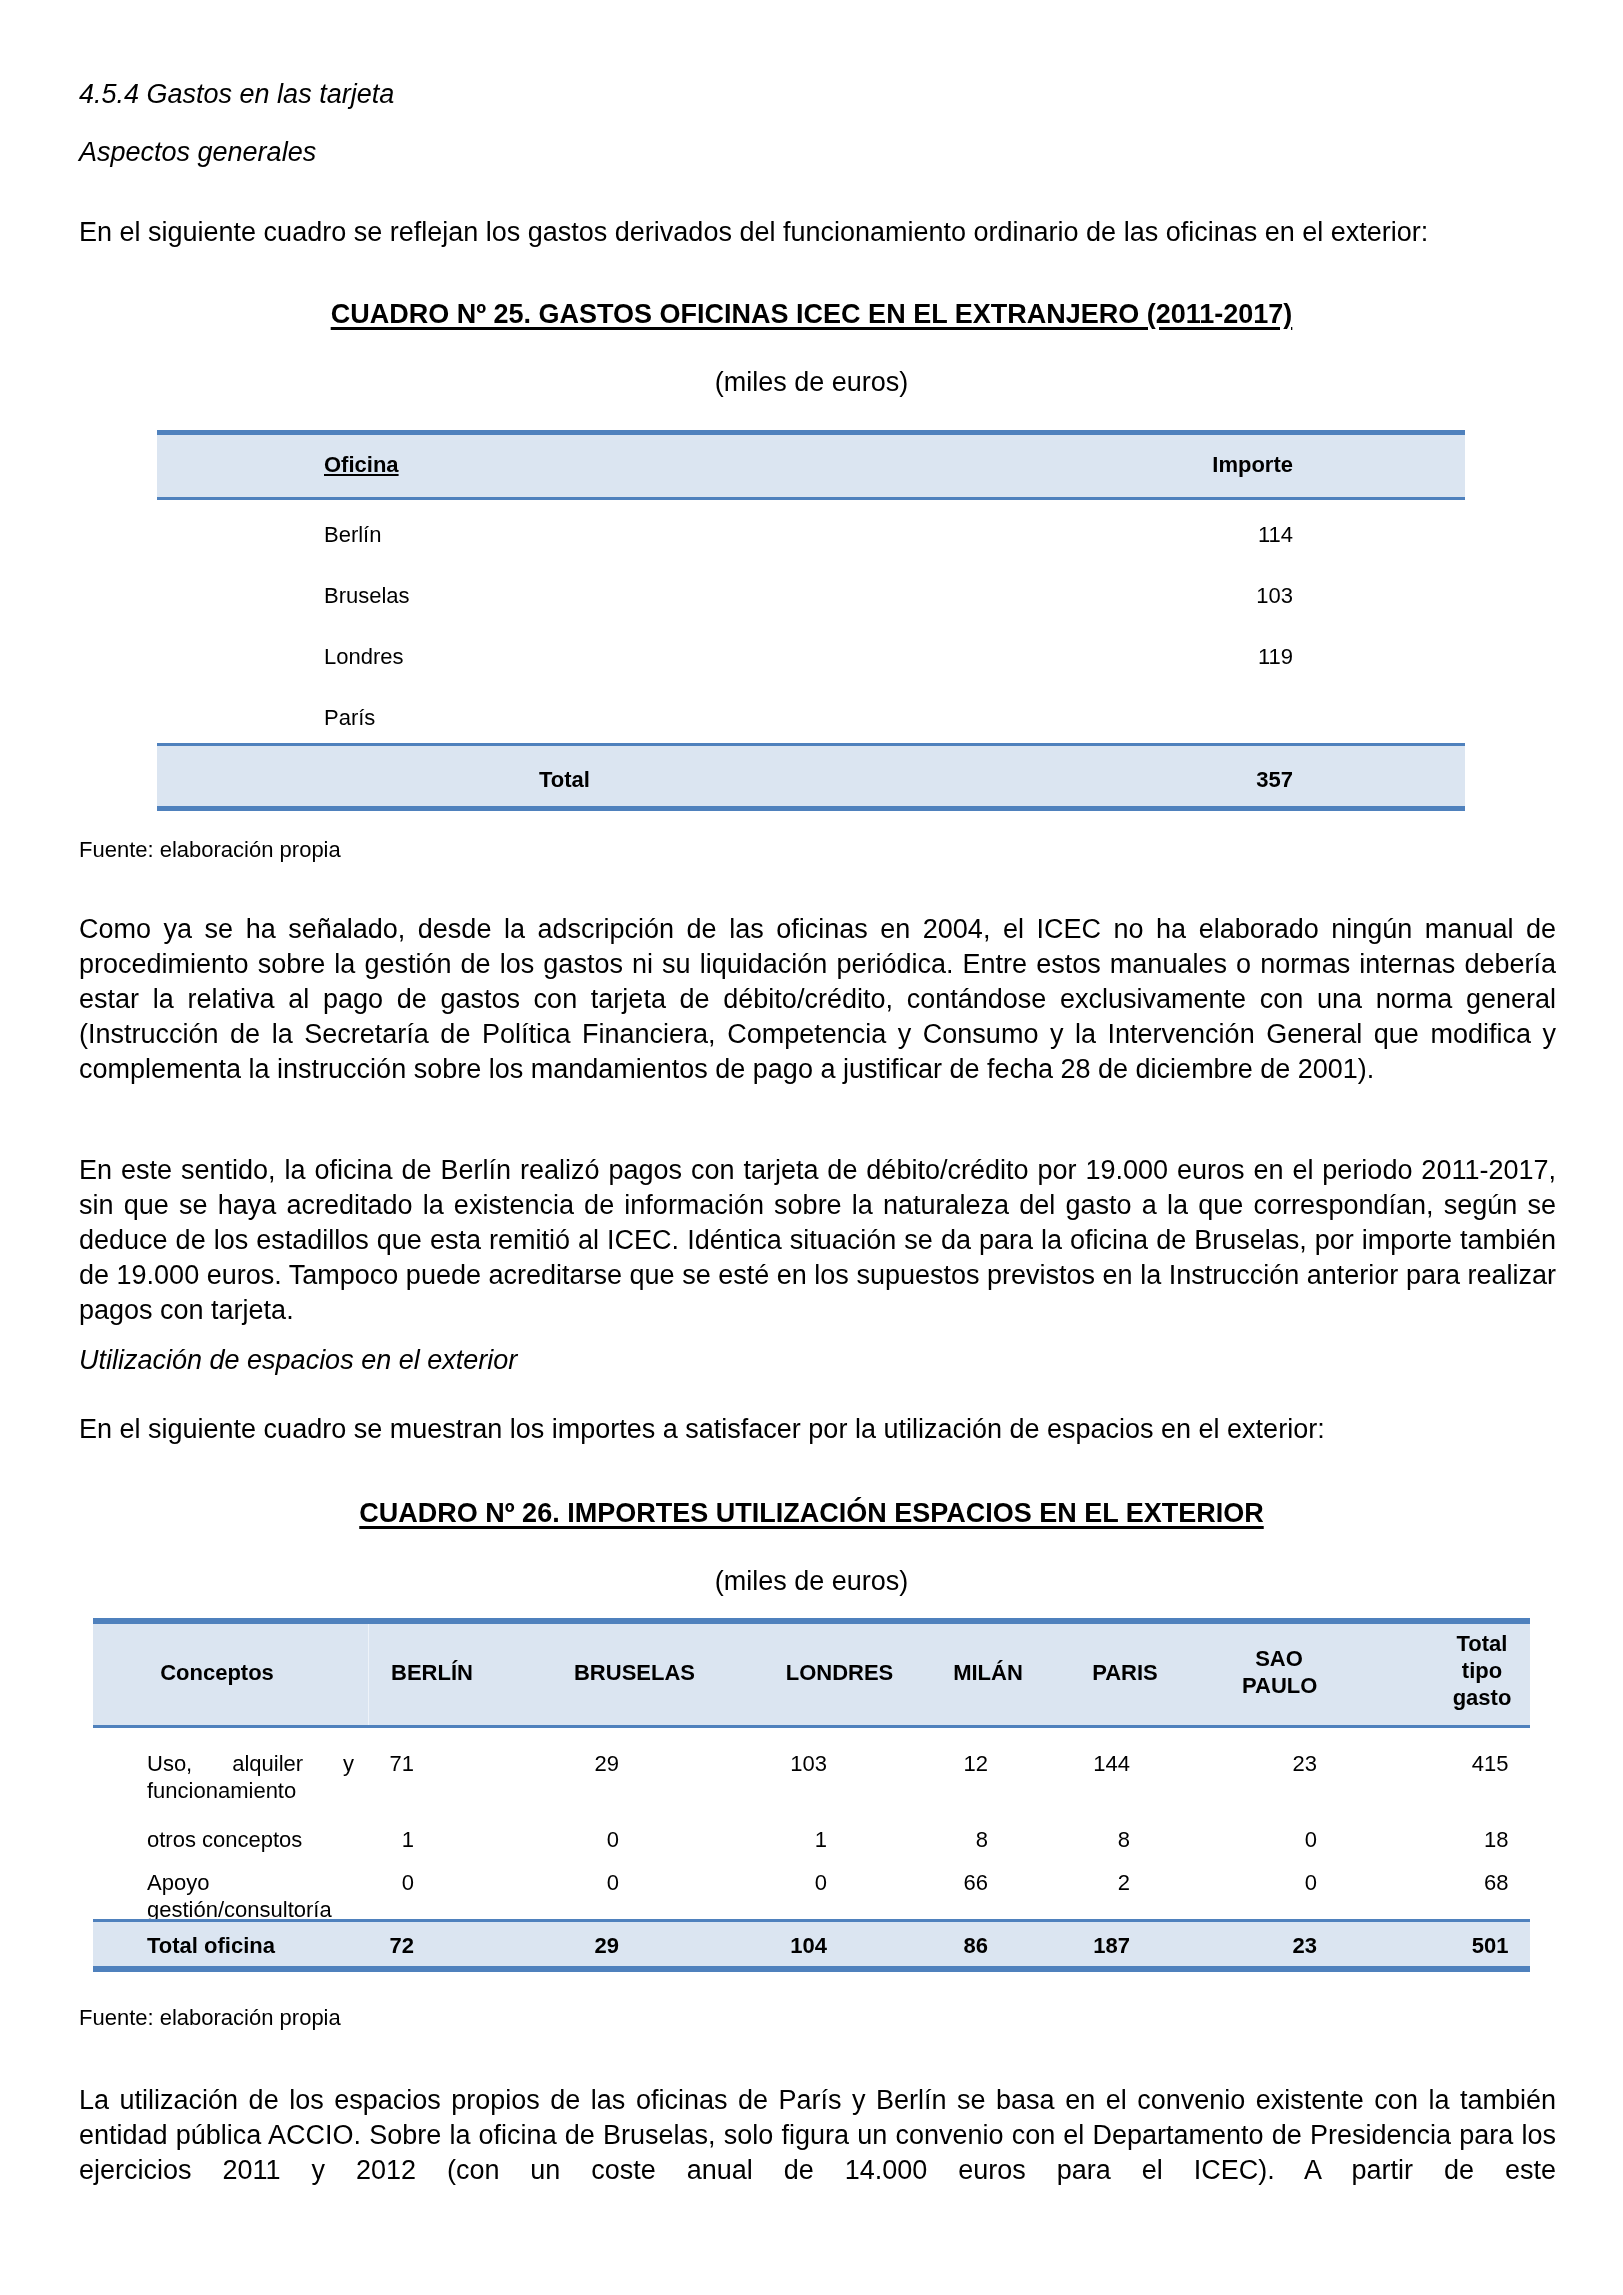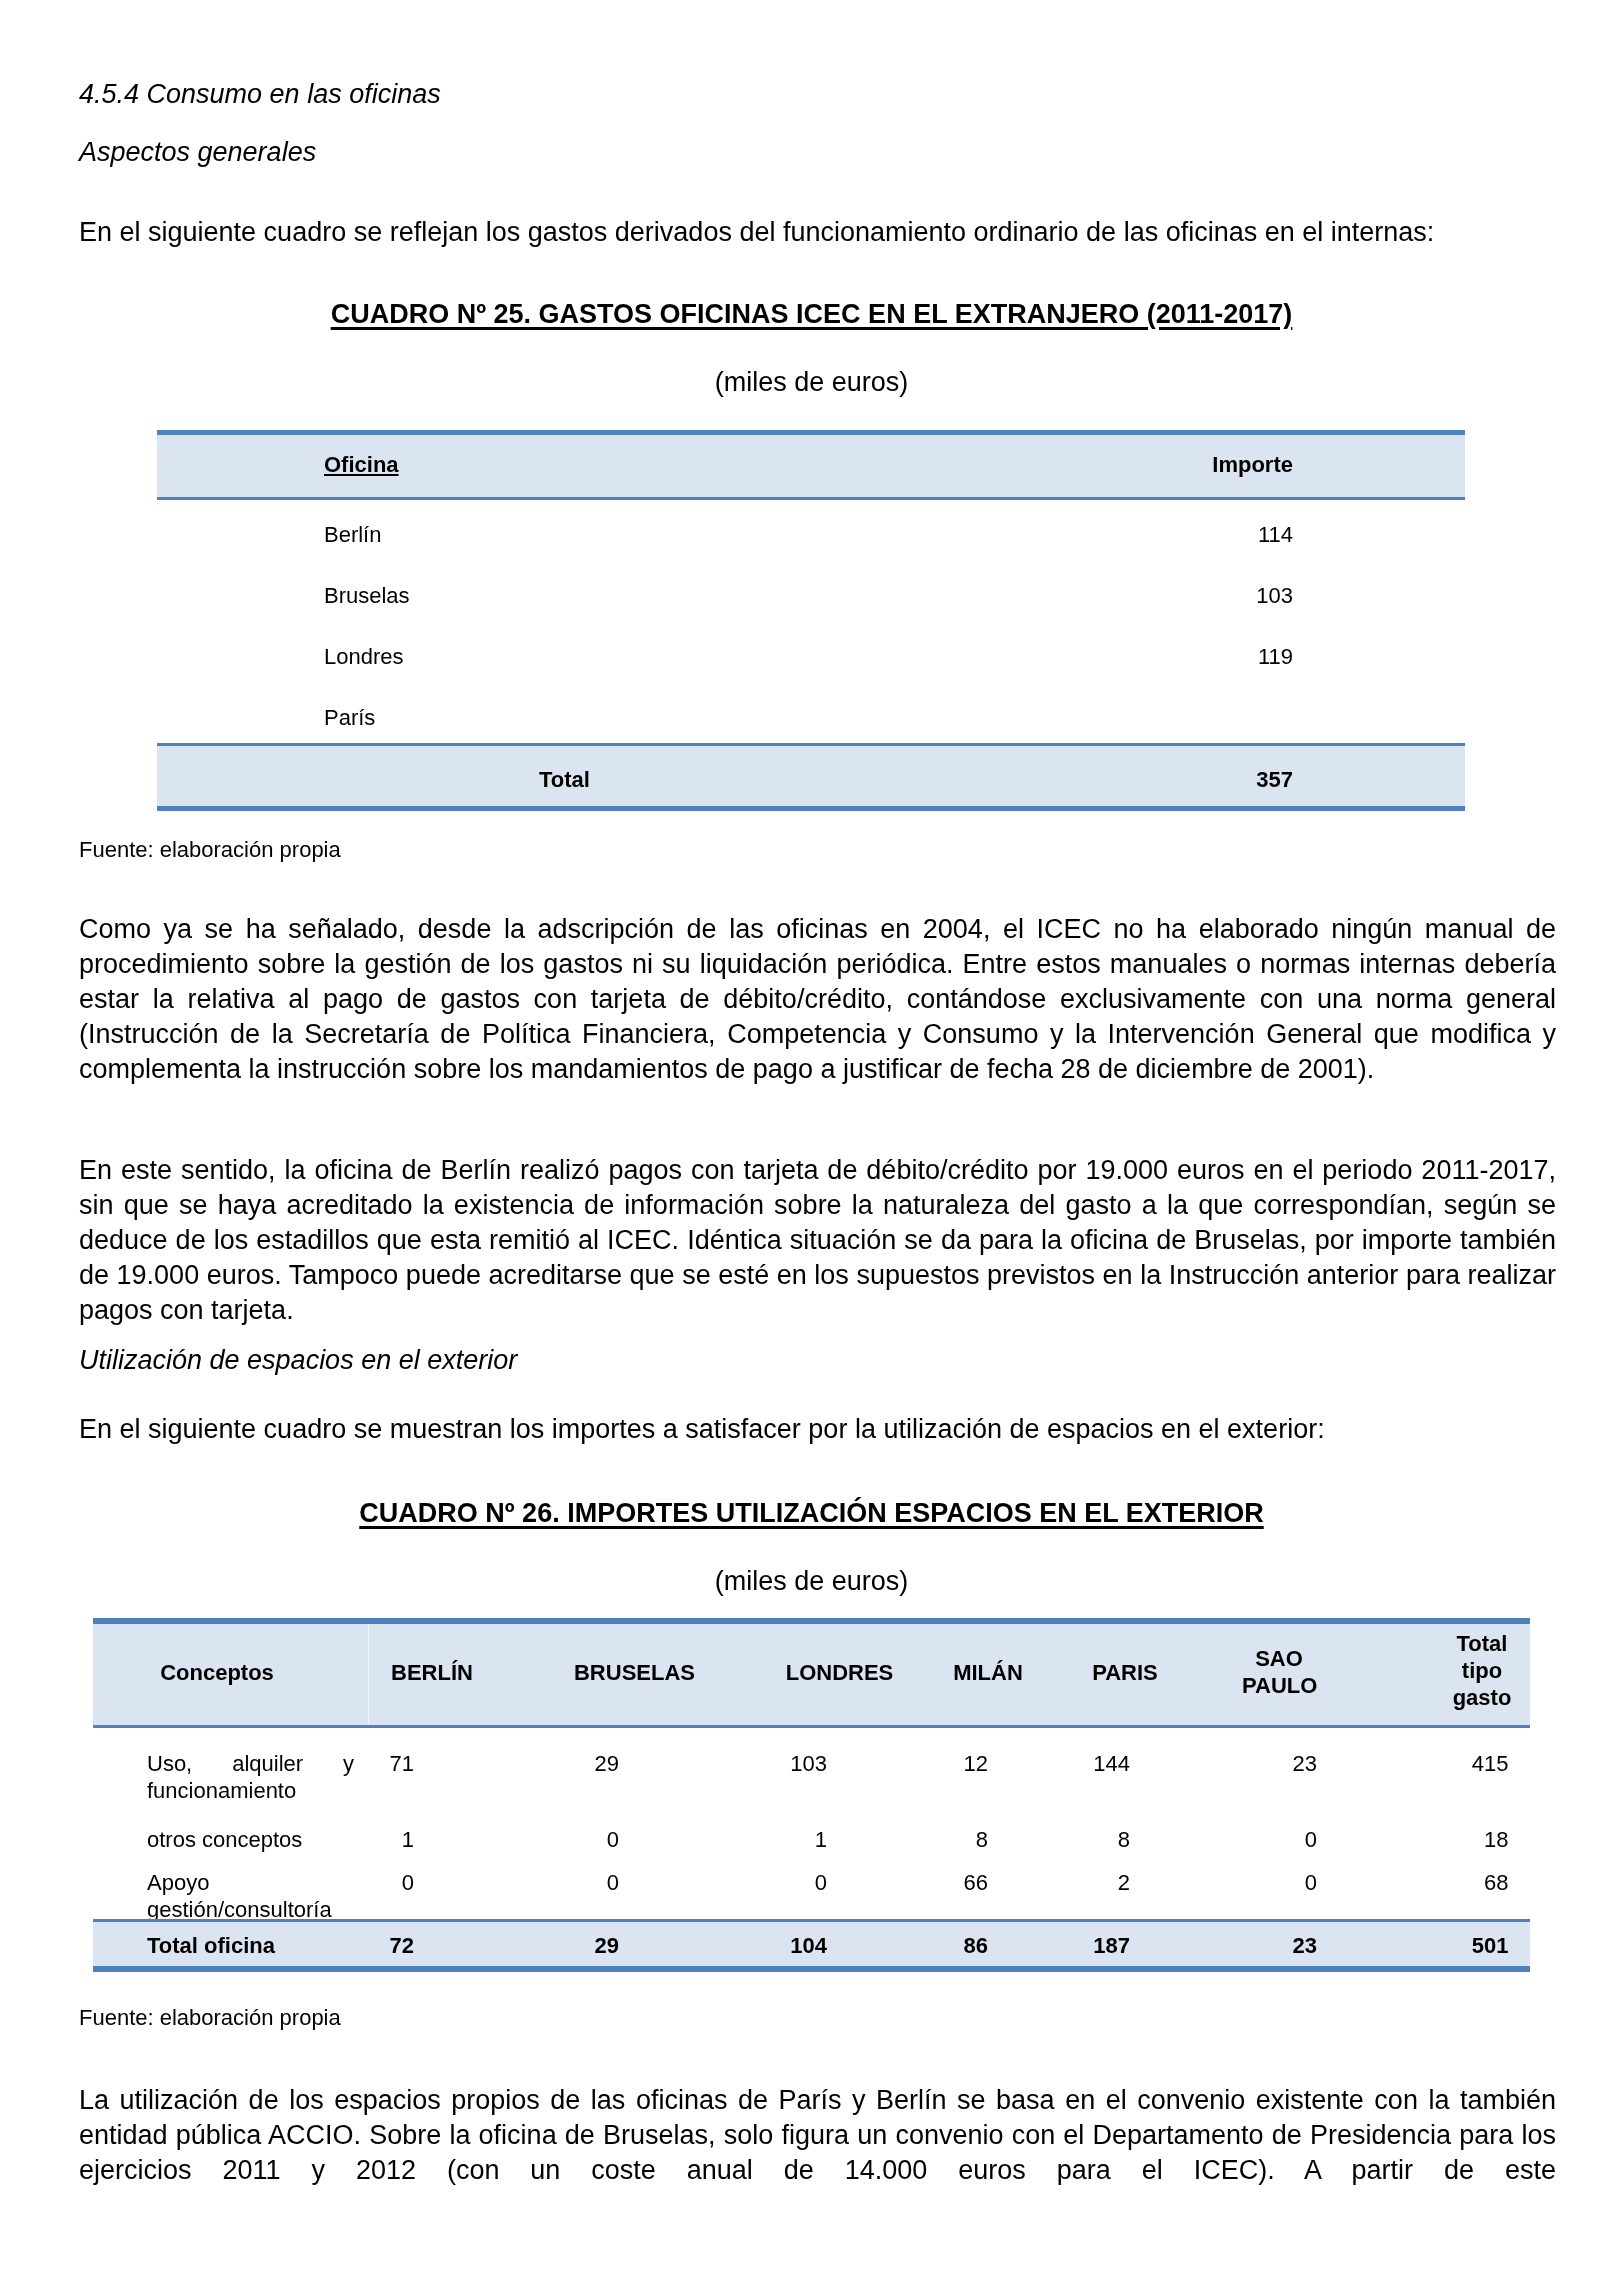--- a/index.html
+++ b/index.html
@@ -28,23 +28,23 @@
   .t2 .bar { position:absolute; left:0; width:100%; background:#4f81bd; }
   .t2 .band { position:absolute; left:0; width:100%; background:#dbe5f1; }
   .t2 .sep { position:absolute; width:0.8px; background:#eef3f9; }
   .t2 .cell { position:absolute; font-size:22px; line-height:27px; }
   .t2 .hdr { font-weight:bold; text-align:center; }
   .t2 .num { text-align:right; }
 </style>
 </head>
 <body>
 
-<div class="line ital" style="top:79px;">4.5.4 Consumo en las oficinas</div>
+<div class="line ital" style="top:79px;">4.5.4 Gastos en las tarjeta</div>
 <div class="line ital" style="top:137px;">Aspectos generales</div>
-<div class="line" style="top:217px;">En el siguiente cuadro se reflejan los gastos derivados del funcionamiento ordinario de las oficinas en el internas:</div>
+<div class="line" style="top:217px;">En el siguiente cuadro se reflejan los gastos derivados del funcionamiento ordinario de las oficinas en el exterior:</div>
 
 <div class="title" style="top:299px;"><span>CUADRO Nº 25. GASTOS OFICINAS ICEC EN EL EXTRANJERO (2011-2017)</span></div>
 <div class="subtitle" style="top:367px;">(miles de euros)</div>
 
 <div class="t1">
   <div class="band" style="top:0; height:70px;"></div>
   <div class="bar" style="top:0; height:5px;"></div>
   <div class="bar" style="top:67px; height:3.3px;"></div>
   <div class="cell left bold" style="top:22px;text-decoration:underline;">Oficina</div>
   <div class="cell right bold" style="top:22px;">Importe</div>

